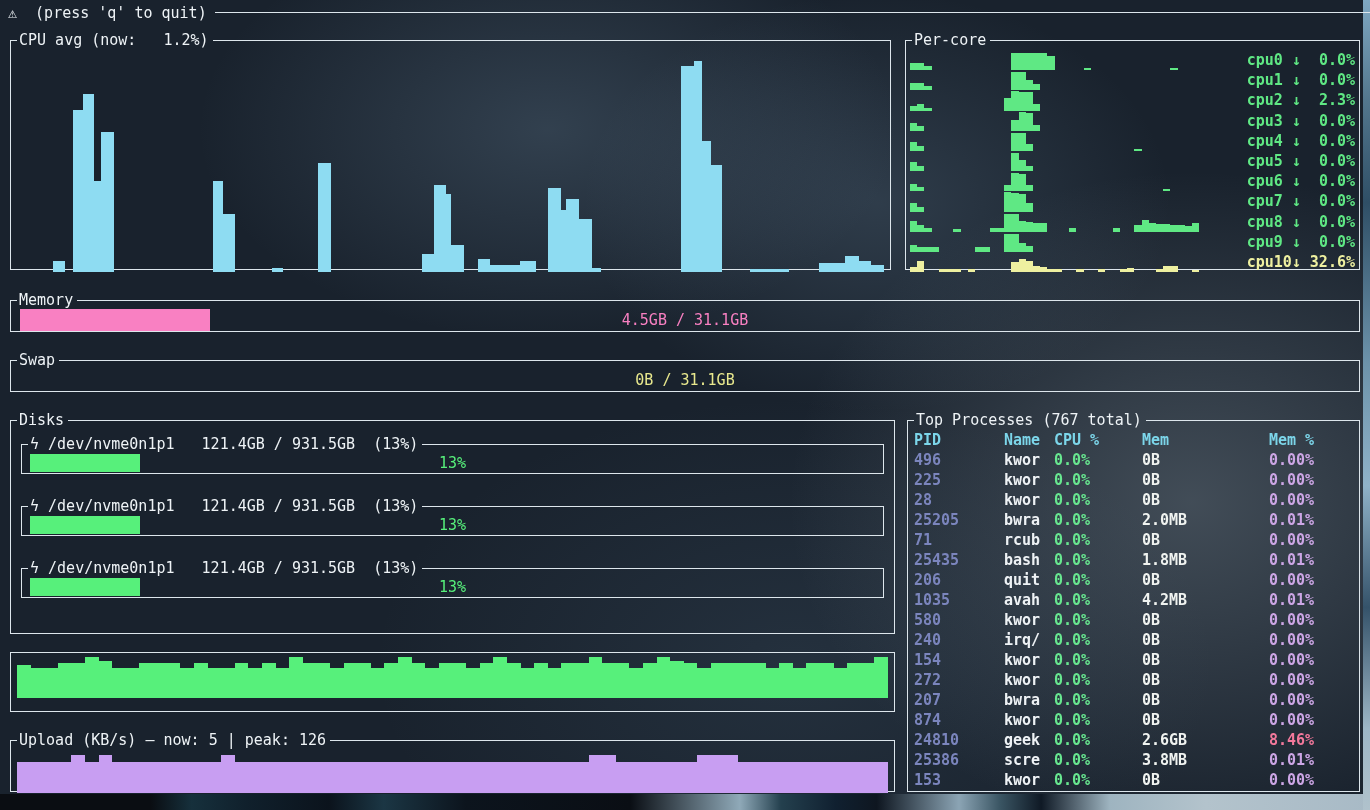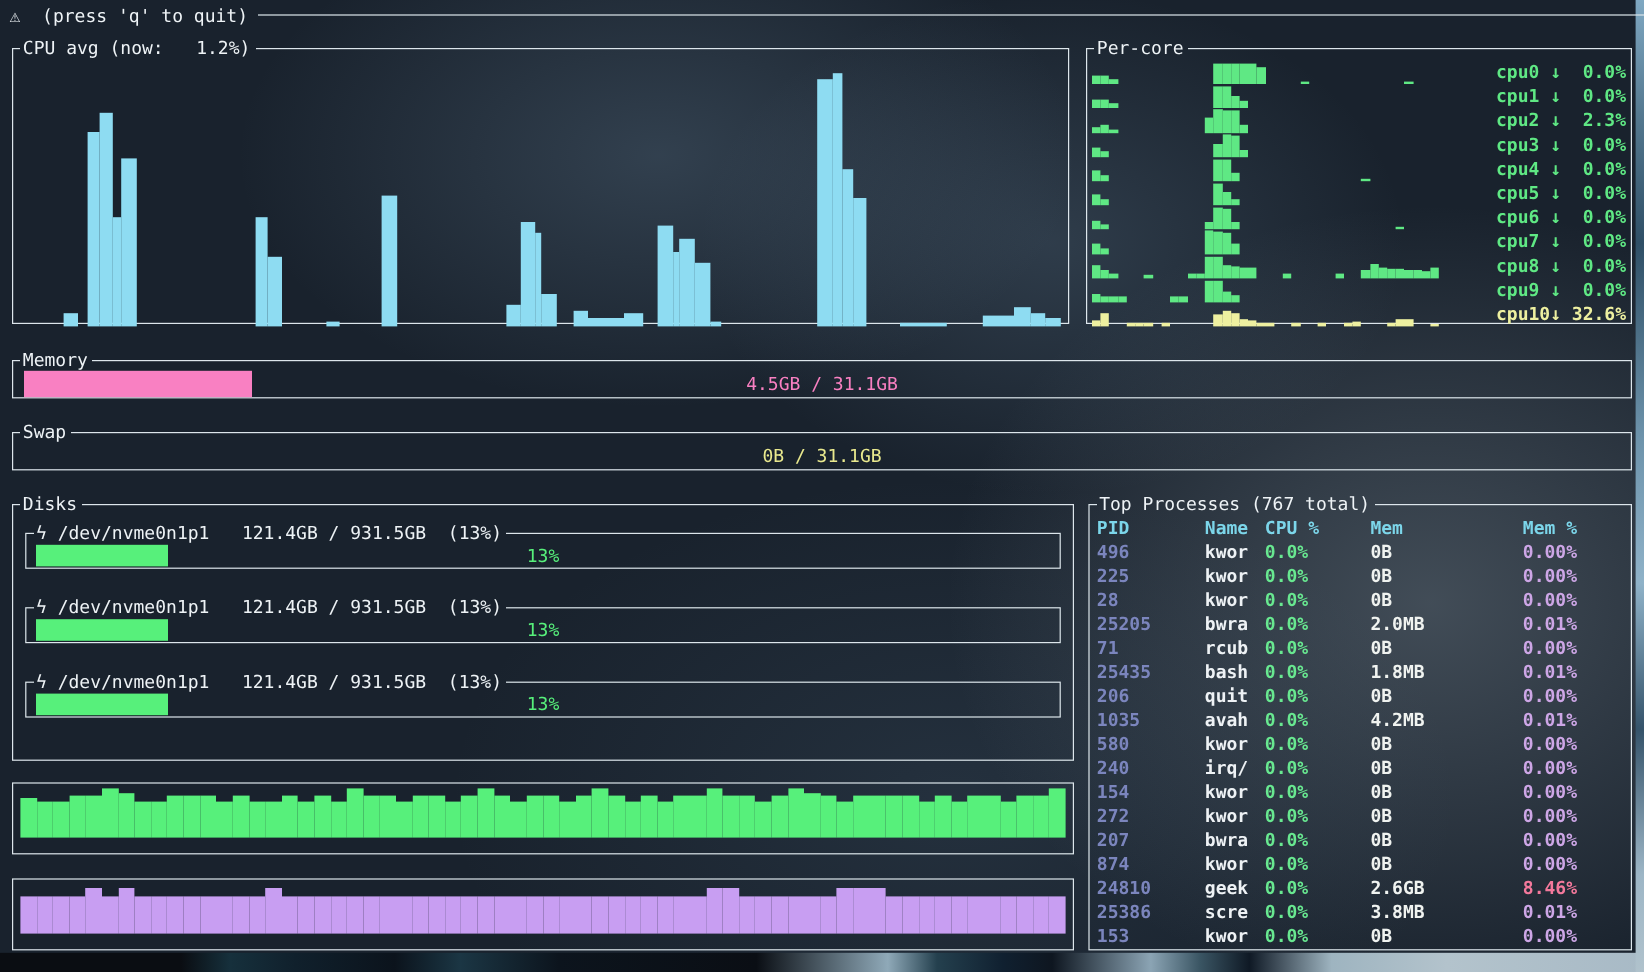--- a/index.html
+++ b/index.html
@@ -768,20 +768,21 @@
       <div style="height: 84%;"></div>
       <div style="height: 84%;"></div>
       <div style="height: 72%;"></div>
       <div style="height: 84%;"></div>
       <div style="height: 84%;"></div>
       <div style="height: 97%;"></div>
     </div>
 </fieldset>
 
 <fieldset class="panel" id="upload-panel">
+  <legend>Upload (KB/s) — now: 5 | peak: 126</legend>
   <div class="netchart" id="ul-chart">
       <div style="height: 73%;"></div>
       <div style="height: 73%;"></div>
       <div style="height: 73%;"></div>
       <div style="height: 73%;"></div>
       <div style="height: 90%;"></div>
       <div style="height: 73%;"></div>
       <div style="height: 90%;"></div>
       <div style="height: 73%;"></div>
       <div style="height: 73%;"></div>

